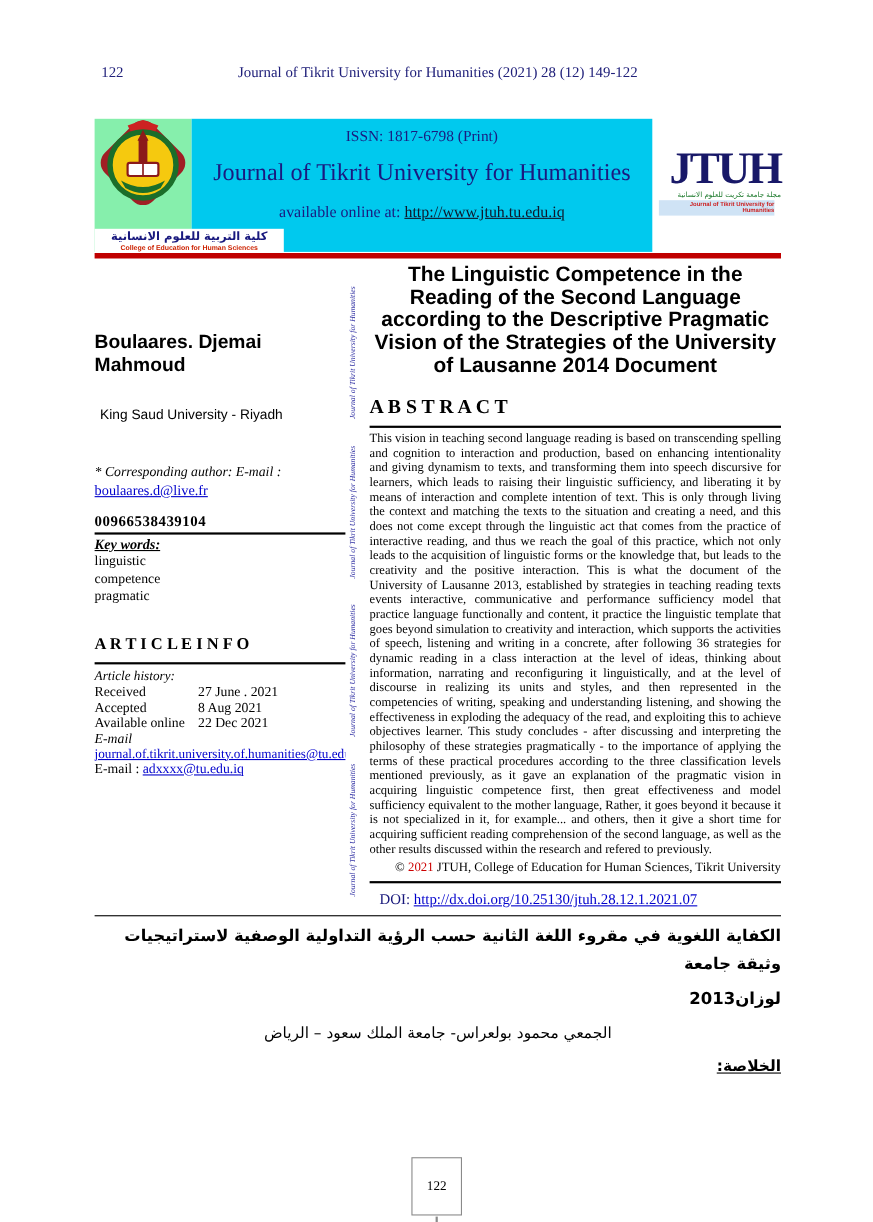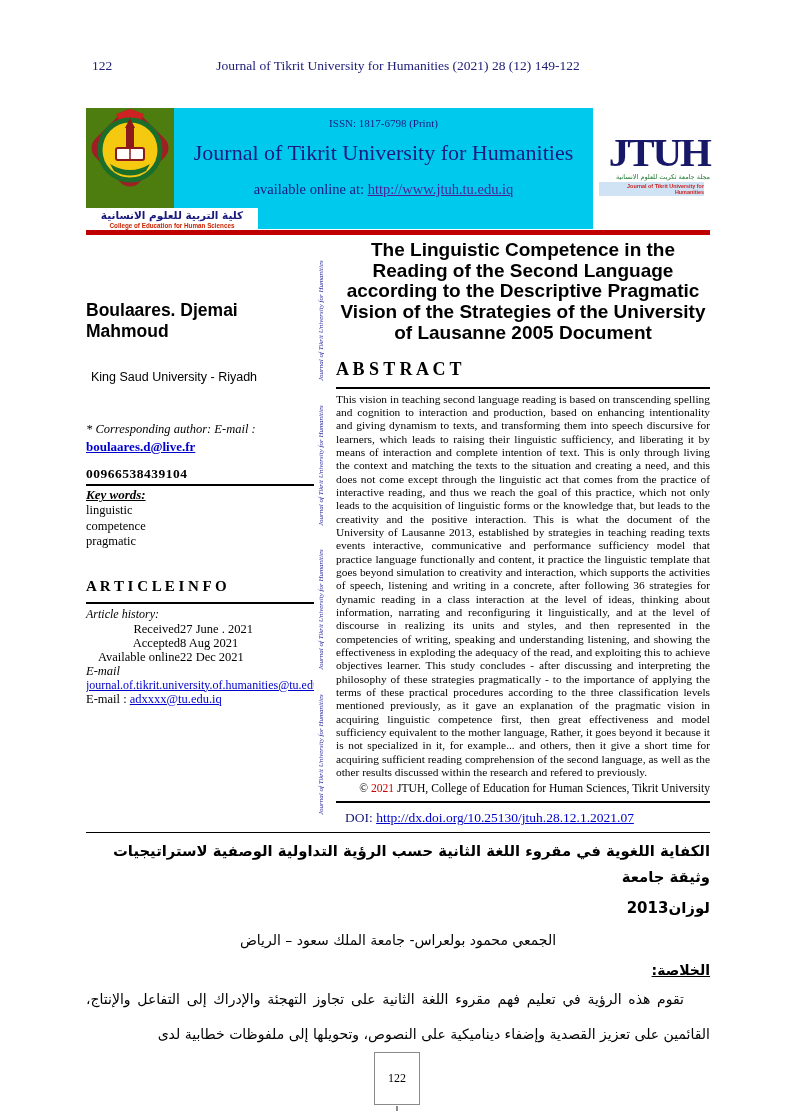--- a/index.html
+++ b/index.html
@@ -13,29 +13,29 @@
     margin: 16px auto;
   }
   .content { position: absolute; left: 86px; top: 0; width: 624px; }
 
   
   .run-header { position: relative; margin-top: 42px; color:#20207a; font-size: 13.5px; text-align: center; }
   .run-header .pagenum { position: absolute; left: 6px; top: 0; }
 
   
   .banner { display: flex; margin-top: 34px; height: 121px; align-items: stretch; }
-  .logo-left { width: 88px; position: relative; background:#4d7c0f; z-index: 3; }
+  .logo-left { width: 88px; position: relative; background:#86efac; z-index: 3; }
   .logo-captions { position:absolute; left:0; bottom:-1px; width:172px; background:#fff; padding:1px 2px 0 2px; text-align:center; }
   .logo-cap-ar { color:#18187e; font-weight:bold; font-size:10.5px; font-family:"DejaVu Sans",sans-serif; line-height:13px; }
   .logo-cap-en { color:#cc2200; font-weight:bold; font-size:6.3px; font-family:"Liberation Sans",sans-serif; line-height:8px; }
   .cyan-box { flex:1; background:#00c9ee; text-align:center; color:#1a1a80; padding-top:9px; position:relative; z-index:1; }
-  .issn-line { font-size:11px; }
+  .issn-line { font-size:14px; }
   .journal-name { font-size:22px; margin-top:11px; }
   .avail-line { font-size:14.5px; margin-top:15px; }
-  .avail-line a { color:#4c1d95; text-decoration:underline; cursor:pointer; }
+  .avail-line a { color:#0f172a; text-decoration:underline; cursor:pointer; }
   .jtuh-box { width:117px; background:#fff; text-align:right; padding-top:25px; }
   .jtuh-acronym { font-family:"Liberation Serif",serif; font-weight:bold; font-size:41px; line-height:38px; color:#181868; letter-spacing:-2px; }
   .jtuh-ar { font-size:6.5px; color:#1d7a2c; font-family:"DejaVu Sans",sans-serif; margin-top:2px; }
   .jtuh-en { font-size:5.4px; color:#cc2222; font-weight:bold; font-family:"Liberation Sans",sans-serif; background:#cfe3f5; padding:1px 0; margin:1px 6px 0 6px; }
 
   .red-rule { height:5px; background:#c00000; margin-top:1px; }
 
   
   .cols { display:flex; margin-top:5px; }
   .leftcol { width:228px; }
@@ -46,29 +46,29 @@
     color:#2a2aa0; font-style:italic; font-size:7px;
     font-family:"Liberation Serif",serif; white-space:nowrap;
   }
   .spine-item { display:inline-block; margin:11px 0; }
   .rightcol { flex:1; }
 
   
   .author-name { font-family:"Liberation Sans",sans-serif; font-weight:bold; font-size:17.5px; margin-top:60px; }
   .affiliation { font-family:"Liberation Sans",sans-serif; font-size:12.5px; margin-top:28px; padding-left:5px; }
   .corresponding { font-style:italic; font-size:12.5px; margin-top:38px; }
-  .email-link { color:#0000cc; font-weight:bold; text-decoration:underline; font-size:13px; cursor:pointer; }
+  .email-link { color:#0000cc; font-weight:normal; text-decoration:underline; font-size:13px; cursor:pointer; }
   .phone { font-weight:bold; font-size:13.5px; margin-top:11px; letter-spacing:0.5px; }
   .rule-thick { border-top:2.5px solid #000; margin-top:2px; }
   .keywords-label { font-style:italic; font-weight:bold; font-size:13px; margin-top:1px;text-decoration:underline; }
   .kw { font-size:12.5px; line-height:15.5px; }
   .article-info-heading { font-weight:bold; font-size:15px; margin-top:28px; }
   .ai-rule { border-top:2.5px solid #000; margin-top:7px; }
   .article-history-label { font-style:italic; font-size:12px; margin-top:3px; }
-  .hist-row { display:flex; font-size:12.5px; line-height:14px;text-align:right; }
+  .hist-row { display:flex; font-size:12.5px; line-height:14px; }
   .hist-label { width:94px; }
   .email-label { font-style:italic; font-size:12.5px; }
   .journal-email { display:block; white-space:nowrap; overflow:hidden; color:#0000cc; text-decoration:underline; font-size:12px; line-height:13px; cursor:pointer; }
   .email2-row { font-size:12.5px; line-height:14px; }
   .email2-row a { color:#0000cc; text-decoration:underline; cursor:pointer; }
 
   
   .article-title { font-family:"Liberation Sans",sans-serif; font-weight:bold; font-size:19px; line-height:20.7px; text-align:center; color:#000; }
   .abstract-heading { font-weight:bold; font-size:18px; margin-top:15px; }
   .abs-rule { border-top:2.5px solid #000; margin-top:7px; margin-bottom:4px; }
@@ -184,42 +184,41 @@
         <div class="spine-inner">
           <span class="spine-item">Journal of Tikrit University for Humanities</span>
           <span class="spine-item">Journal of Tikrit University for Humanities</span>
           <span class="spine-item">Journal of Tikrit University for Humanities</span>
           <span class="spine-item">Journal of Tikrit University for Humanities</span>
           
         </div>
       </div>
 
       <div class="rightcol">
-        <h1 class="article-title">The Linguistic Competence in the Reading of the Second Language according to the Descriptive Pragmatic Vision of the Strategies of the University of Lausanne 2005 Document</h1>
+        <h1 class="article-title">The Linguistic Competence in the Reading of the Second Language according to the Descriptive Pragmatic Vision of the Strategies of the University of Lausanne 2014 Document</h1>
         <div class="abstract-heading">A B S T R A C T</div>
         <div class="abs-rule"></div>
         <div class="abstract-text">This vision in teaching second language reading is based on transcending spelling and cognition to interaction and production, based on enhancing intentionality and giving dynamism to texts, and transforming them into speech discursive for learners, which leads to raising their linguistic sufficiency, and liberating it by means of interaction and complete intention of text. This is only through living the context and matching the texts to the situation and creating a need, and this does not come except through the linguistic act that comes from the practice of interactive reading, and thus we reach the goal of this practice, which not only leads to the acquisition of linguistic forms or the knowledge that, but leads to the creativity and the positive interaction. This is what the document of the University of Lausanne 2013, established by strategies in teaching reading texts events interactive, communicative and performance sufficiency model that practice language functionally and content, it practice the linguistic template that goes beyond simulation to creativity and interaction, which supports the activities of speech, listening and writing in a concrete, after following 36 strategies for dynamic reading in a class interaction at the level of ideas, thinking about information, narrating and reconfiguring it linguistically, and at the level of discourse in realizing its units and styles, and then represented in the competencies of writing, speaking and understanding listening, and showing the effectiveness in exploding the adequacy of the read, and exploiting this to achieve objectives learner. This study concludes - after discussing and interpreting the philosophy of these strategies pragmatically - to the importance of applying the terms of these practical procedures according to the three classification levels mentioned previously, as it gave an explanation of the pragmatic vision in acquiring linguistic competence first, then great effectiveness and model sufficiency equivalent to the mother language, Rather, it goes beyond it because it is not specialized in it, for example... and others, then it  give a short time for acquiring sufficient reading comprehension of the second language, as well as the other results discussed within the research and refered to previously.</div>
         <div class="copyright-line">
           <span>© </span><span class="year">2021</span><span> JTUH, College of Education for Human Sciences, Tikrit University</span>
         </div>
         <div class="doi-rule"></div>
         <div class="doi-line">
           <span>DOI: </span><a>http://dx.doi.org/10.25130/jtuh.28.12.1.2021.07</a>
         </div>
       </div>
     </div>
 
     <div class="thin-rule"></div>
 
     <div class="arabic" dir="rtl">
       <div class="ar-title1">الكفاية اللغوية في مقروء اللغة الثانية حسب الرؤية التداولية الوصفية لاستراتيجيات وثيقة جامعة</div>
       <div class="ar-title2">لوزان2013</div>
       <div class="ar-author">الجمعي محمود بولعراس- جامعة الملك سعود – الرياض</div>
       <div class="ar-abs-heading">الخلاصة:</div>
-      <div class="ar-body">تقوم هذه الرؤية في تعليم فهم مقروء اللغة الثانية على تجاوز التهجئة والإدراك إلى التفاعل والإنتاج، القائمين على تعزيز القصدية وإضفاء ديناميكية على النصوص، وتحويلها إلى ملفوظات خطابية لدى</div>
     </div>
 
   </div>
 
   <div class="footer-box">
     <span>122</span>
   </div>
   <div class="footer-stem"></div>
 </div>
 

